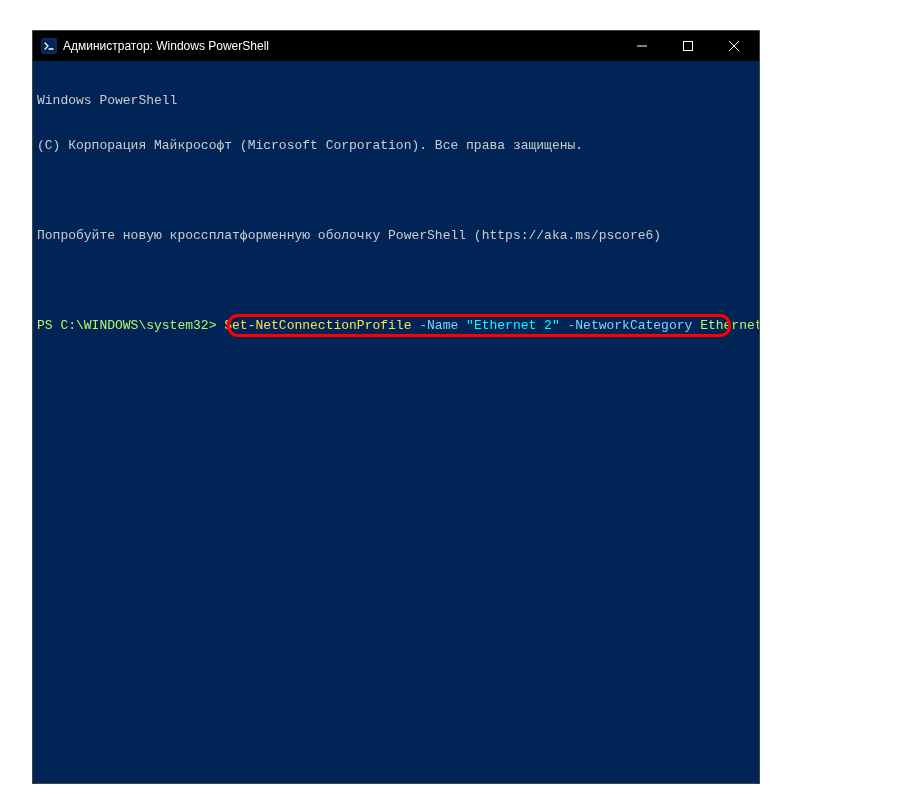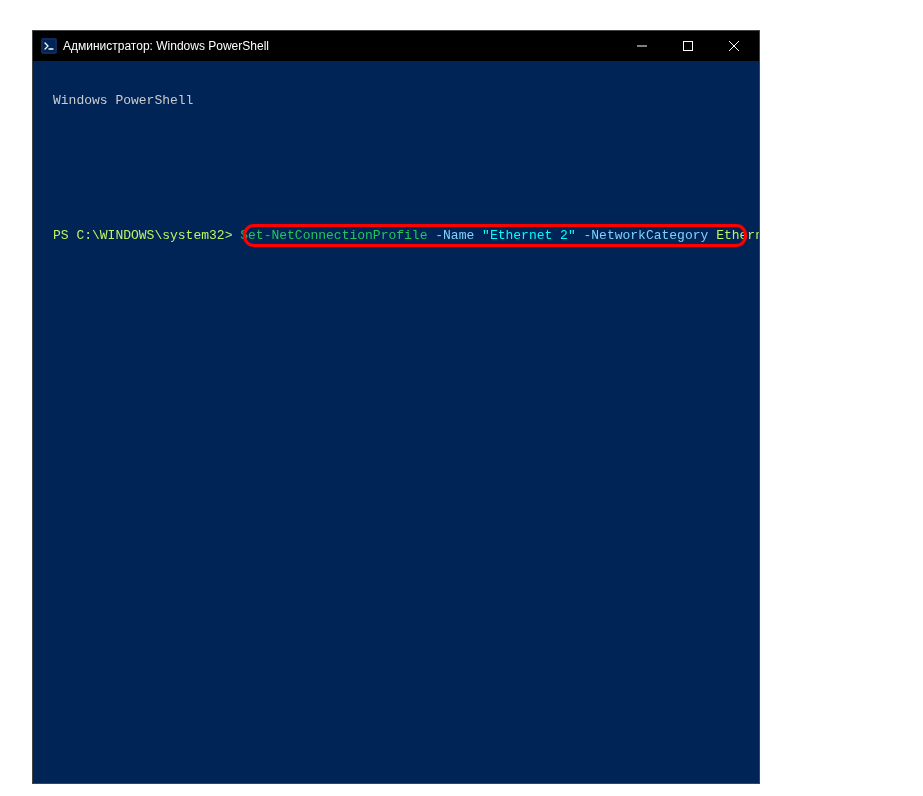--- a/index.html
+++ b/index.html
@@ -54,41 +54,41 @@
       color: #fff;
       cursor: default;
     }
     .titlebar-btn svg { display: block; }
     .terminal {
       flex: 1;
       background: #012456;
       color: #cccccc;
       font-size: 13px;
       line-height: 15px;
-      padding: 2px 20px;
+      padding: 2px 4px;
       overflow: hidden;
       font-family: Consolas, 'Courier New', monospace;
       letter-spacing: 0;
       white-space: pre;
     }
     .line { display: block; white-space: pre; }
     .blank { height: 15px; }
     .cmd-line { position: relative; }
     .highlight-box {
       position: absolute;
       left: 190px;
       top: -4px;
       width: 504px;
       height: 23px;
       border: 3px solid #ff0000;
       border-radius: 11px;
       pointer-events: none;
       box-shadow: 0 0 2px rgba(255,0,0,.3), inset 0 0 1px rgba(255,0,0,.6);
     }
-    .c-yellow { color: #22c55e; }
+    .c-yellow { color: #fde047; }
     .c-gray   { color: #7dd3fc; }
     .c-cyan   { color: #00ffff; }
     .c-white  { color: #bef264; }
     .cursor {
       display: inline-block;
       width: 7px;
       height: 2px;
       background: #eeeeee;
       vertical-align: -1px;
       margin-left: 0;
@@ -121,19 +121,21 @@
       <div class="titlebar-btn close">
         <svg width="10" height="10" viewBox="0 0 10 10">
             <path d="M0 0 L10 10 M10 0 L0 10" stroke="#fff" stroke-width="1"></path>
           </svg>
       </div>
     </div>
   </div>
 
   <div class="terminal">
     <span class="line">Windows PowerShell</span>
+    <span class="line">(C) Корпорация Майкрософт (Microsoft Corporation). Все права защищены.</span>
     <div class="blank"></div>
+    <span class="line">Попробуйте новую кроссплатформенную оболочку PowerShell (https://aka.ms/pscore6)</span>
     <div class="blank"></div>
     <div class="line cmd-line"><span class="c-white">PS C:\WINDOWS\system32&gt; </span><span class="c-yellow">Set-NetConnectionProfile</span><span class="c-gray"> -Name</span><span class="c-cyan"> "Ethernet 2"</span><span class="c-gray"> -NetworkCategory</span><span class="c-white"> Ethernet</span><span class="cursor"></span>
       <div class="highlight-box"></div>
     </div>
   </div>
 </div>
 
 </body></html>

